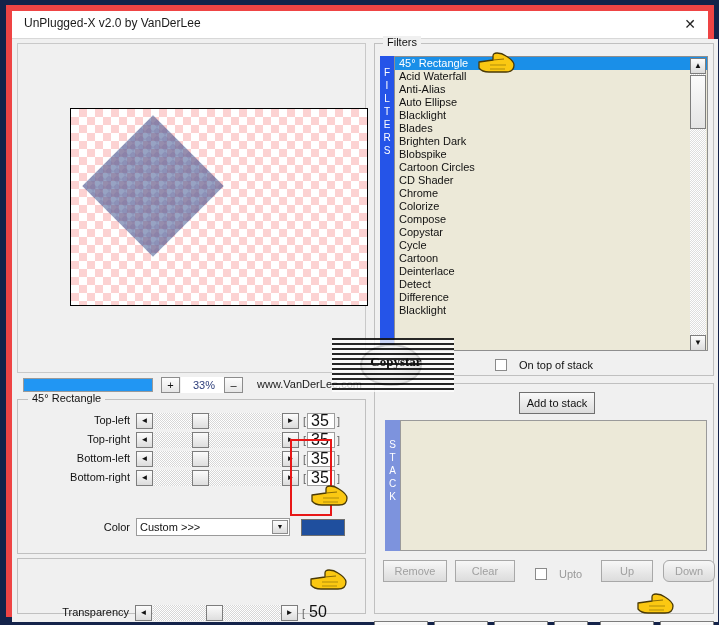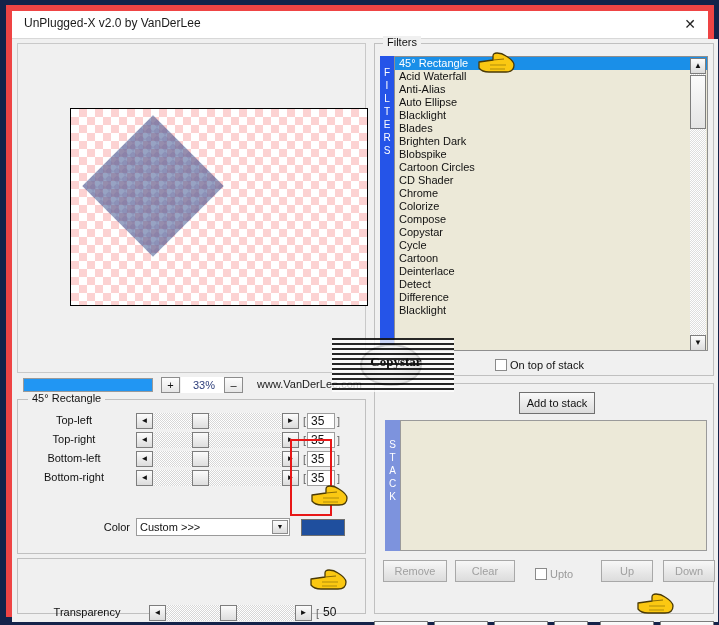--- a/index.html
+++ b/index.html
@@ -157,21 +157,21 @@
     left: 10px; top: -8px;
     background: #f0f0f0;
     padding: 0 4px;
     font-size: 11px;
     color: #111;
     white-space: nowrap;
   }
   .prow { position: absolute; left: 0; width: 349px; height: 17px; }
   .plabel {
     position: absolute; left: 0; top: 1px;
-    width: 112px; text-align: center;
+    width: 112px; text-align: right;
     font-size: 11px; color: #111;
   }
   .slider-wrap {
     position: absolute; left: 118px; top: 0;
     width: 163px; height: 16px;
   }
   .arrow-btn {
     position: absolute; top: 0;
     width: 17px; height: 16px;
     background: linear-gradient(#fcfcfc,#dcdcdc);
@@ -202,21 +202,21 @@
     border: 1px solid #7d7d7d;
     box-sizing: border-box;
     cursor: pointer;
   }
   .pnum {
     position: absolute; left: 289px; top: 0;
     width: 28px; height: 16px;
     background: #fff;
     border: 1px solid #9e9e9e;
     box-sizing: border-box;
-    font-size: 12px;
+    font-size: 16px;
     line-height: 14px;
     padding-left: 3px;
     color: #111;
   }
   .pbracket-l {
     position: absolute; left: 285px; top: 0;
     font-size: 11px; color: #666; line-height: 16px;
   }
   .pbracket-r {
     position: absolute; left: 319px; top: 0;
@@ -372,21 +372,21 @@
     display: inline-block;
     width: 12px; height: 12px;
     background: #fff;
     border: 1px solid #8a8a8a;
     vertical-align: -2px;
     box-sizing: border-box;
     cursor: pointer;
   }
   .chk-label {
     font-size: 11px; color: #111;
-    margin-left: 3px;
+    margin-left: 12px;
   }
   .chk-label.disabled { color: #9a9a9a; }
 
   
   #stack-group {
     position: absolute;
     left: 362px; top: 344px;
     width: 340px; height: 231px;
     border: 1px solid #c0c0c0;
     box-sizing: border-box;
@@ -597,21 +597,21 @@
           <span>Custom &gt;&gt;&gt;</span>
           <div id="color-combo-arrow">▼</div>
         </div>
         <div id="color-swatch"></div>
       </div>
     </div>
 
     <div id="red-highlight"></div>
 
     <div id="trans-group"></div>
-    <div id="trans-row" style="position:absolute;left:19px;top:566px;width:349px;height:17px;">
+    <div id="trans-row" style="position:absolute;left:5px;top:566px;width:349px;height:17px;">
       <div class="plabel">Transparency</div>
       <div class="slider-wrap">
         <div class="arrow-btn arrow-left">◄</div>
         <div class="slider-track"></div>
         <div class="slider-thumb" style="left:71px"></div>
         <div class="arrow-btn arrow-right">►</div>
       </div>
       <div class="pbracket-l">[</div>
       <div class="pnum" style="border:none;background:transparent;">50</div>
     </div>
@@ -660,21 +660,21 @@
         <div id="stack-sidebar">S<br>T<br>A<br>C<br>K</div>
         <div id="stack-list"></div>
       </div>
       <div id="stack-btn-row">
         <div class="sbtn" style="left:0px;width:64px;">Remove</div>
         <div class="sbtn" style="left:72px;width:60px;">Clear</div>
         <div id="upto-chk-wrap">
           <span class="chk"></span><span class="chk-label disabled">Upto</span>
         </div>
         <div class="sbtn" style="left:218px;width:52px;">Up</div>
-        <div class="sbtn" style="left:280px;width:52px;">Down</div>
+        <div class="sbtn" style="left:280px;width:52px;border-radius:6px;">Down</div>
       </div>
     </div>
 
     <div id="bottom-bar">
       <div class="bbtn" style="left:0px;width:54px;">Open</div>
       <div class="bbtn" style="left:60px;width:54px;">Save</div>
       <div class="bbtn" style="left:120px;width:54px;">Delete</div>
       <div class="bbtn" style="left:180px;width:34px;">?</div>
       <div class="bbtn" style="left:226px;width:54px;">Cancel</div>
       <div class="bbtn" style="left:286px;width:54px;">OK</div>

